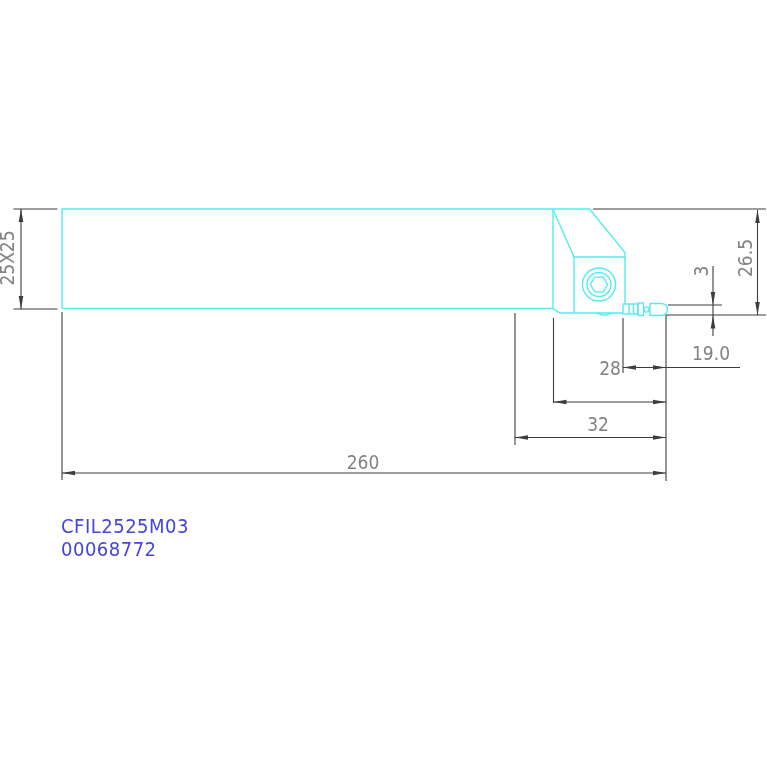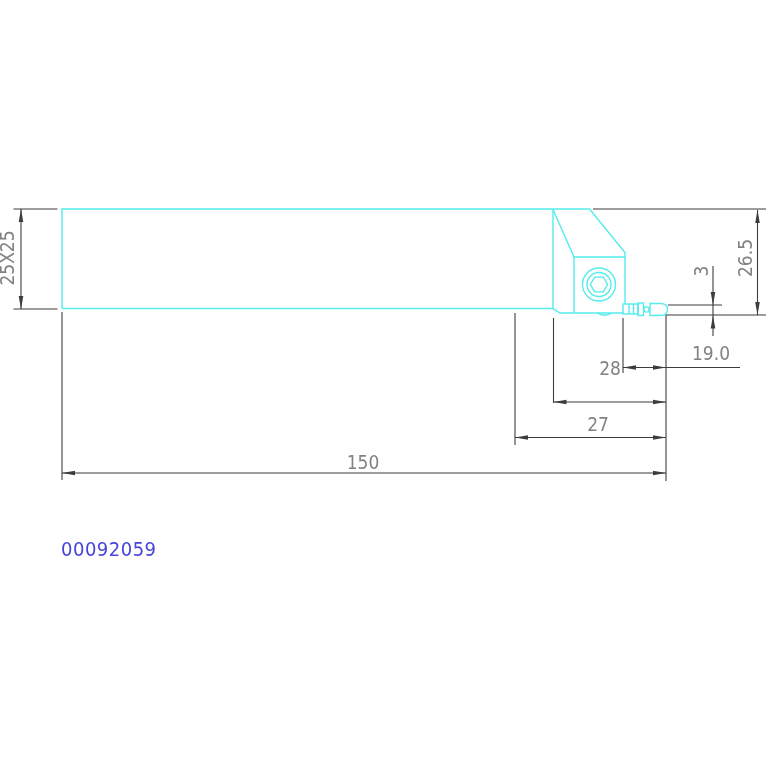--- a/index.html
+++ b/index.html
@@ -103,18 +103,19 @@
       <polygon points="62,473 75,470.7 75,475.3"></polygon>
       <polygon points="666,473 653,470.7 653,475.3"></polygon>
     </g>
   </svg>
 
   <div class="dim-label rot" style="left:7px;top:258px;">25X25</div>
   <div class="dim-label rot" style="left:745px;top:258px;">26.5</div>
   <div class="dim-label rot" style="left:701px;top:271px;">3</div>
   <div class="dim-label" style="left:711px;top:353px;">19.0</div>
   <div class="dim-label" style="left:610px;top:368px;">28</div>
-  <div class="dim-label" style="left:598px;top:424px;">27</div>
-  <div class="dim-label" style="left:363px;top:462px;">150</div>
+  <div class="dim-label" style="left:598px;top:424px;">32</div>
+  <div class="dim-label" style="left:363px;top:462px;">260</div>
 
-  <div class="part-label" style="left:61px;top:539px;">00092059</div>
+  <div class="part-label" style="left:61px;top:516px;">CFIL2525M03</div>
+  <div class="part-label" style="left:61px;top:539px;">00068772</div>
 
 </div>
 
 </body></html>

